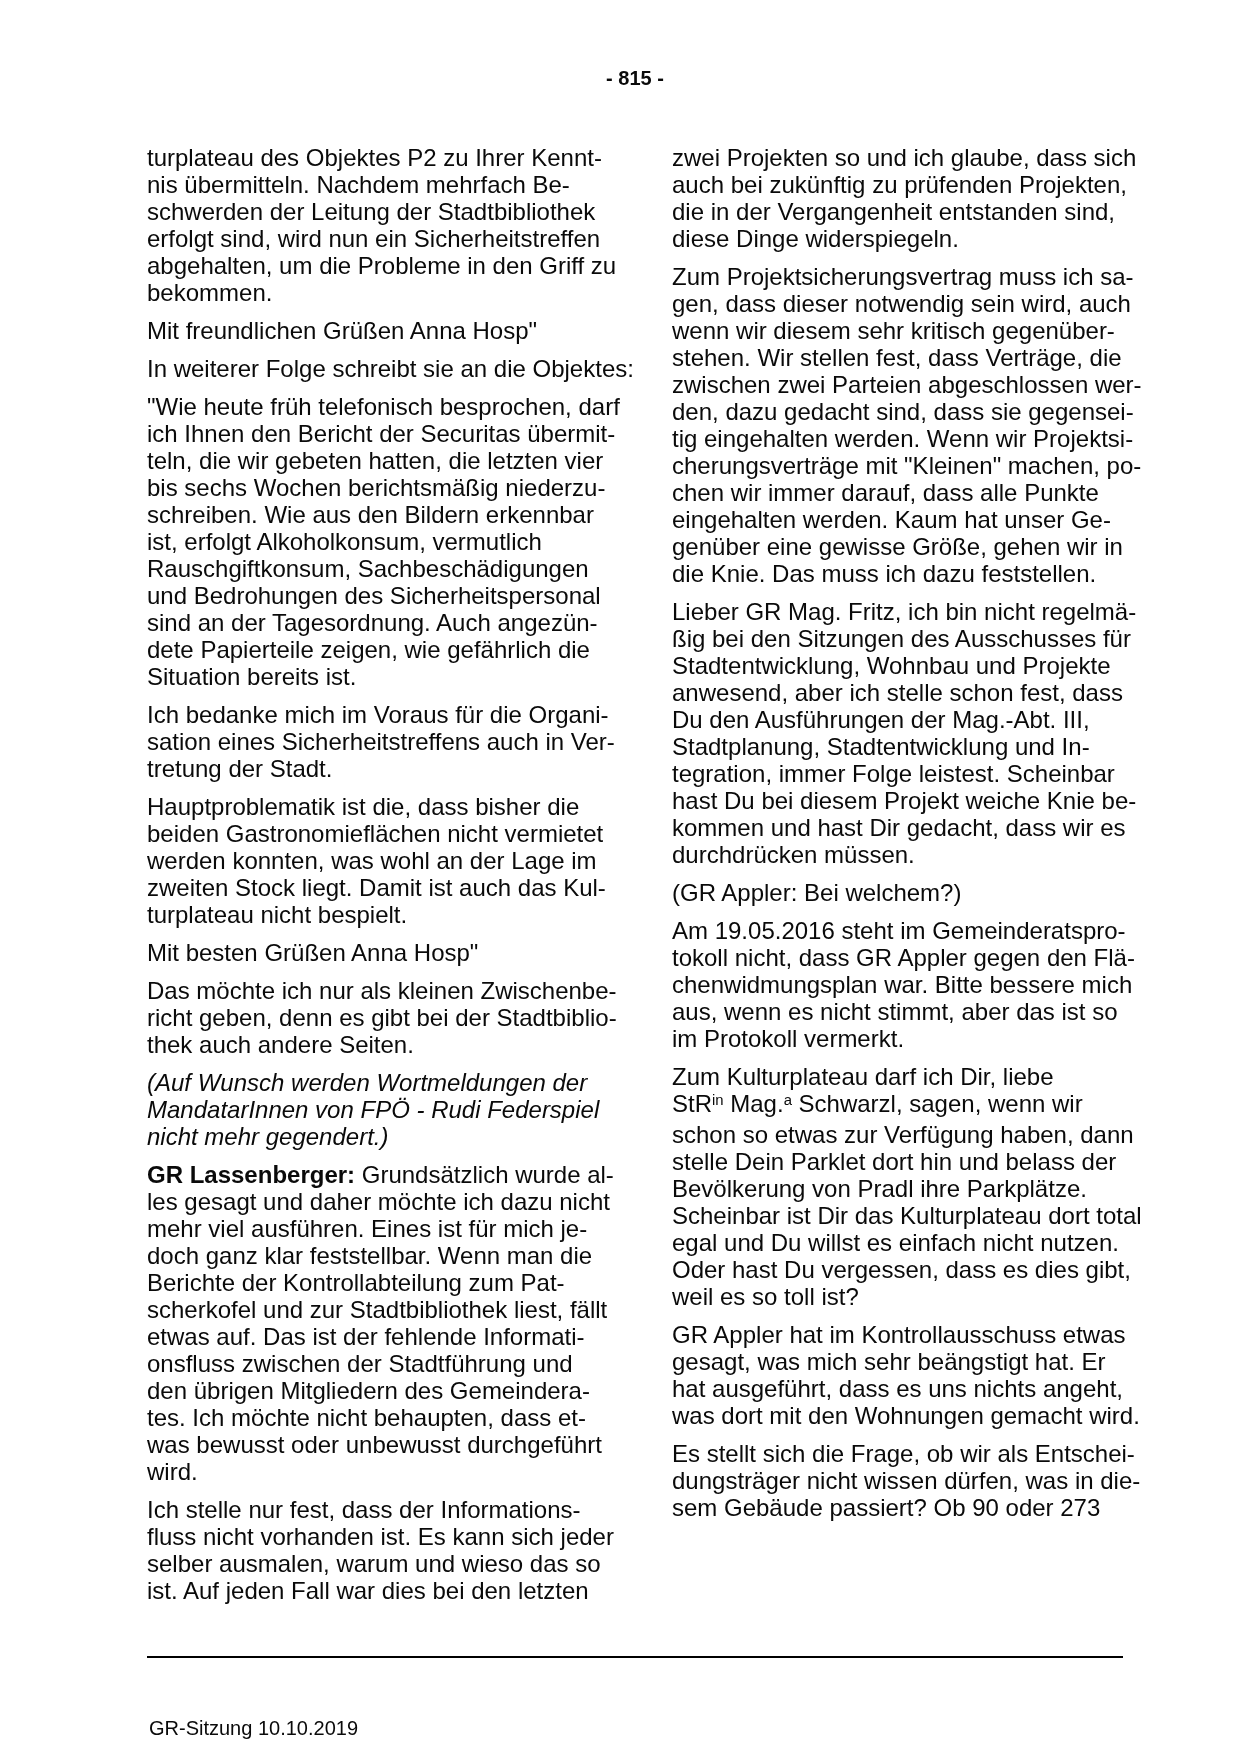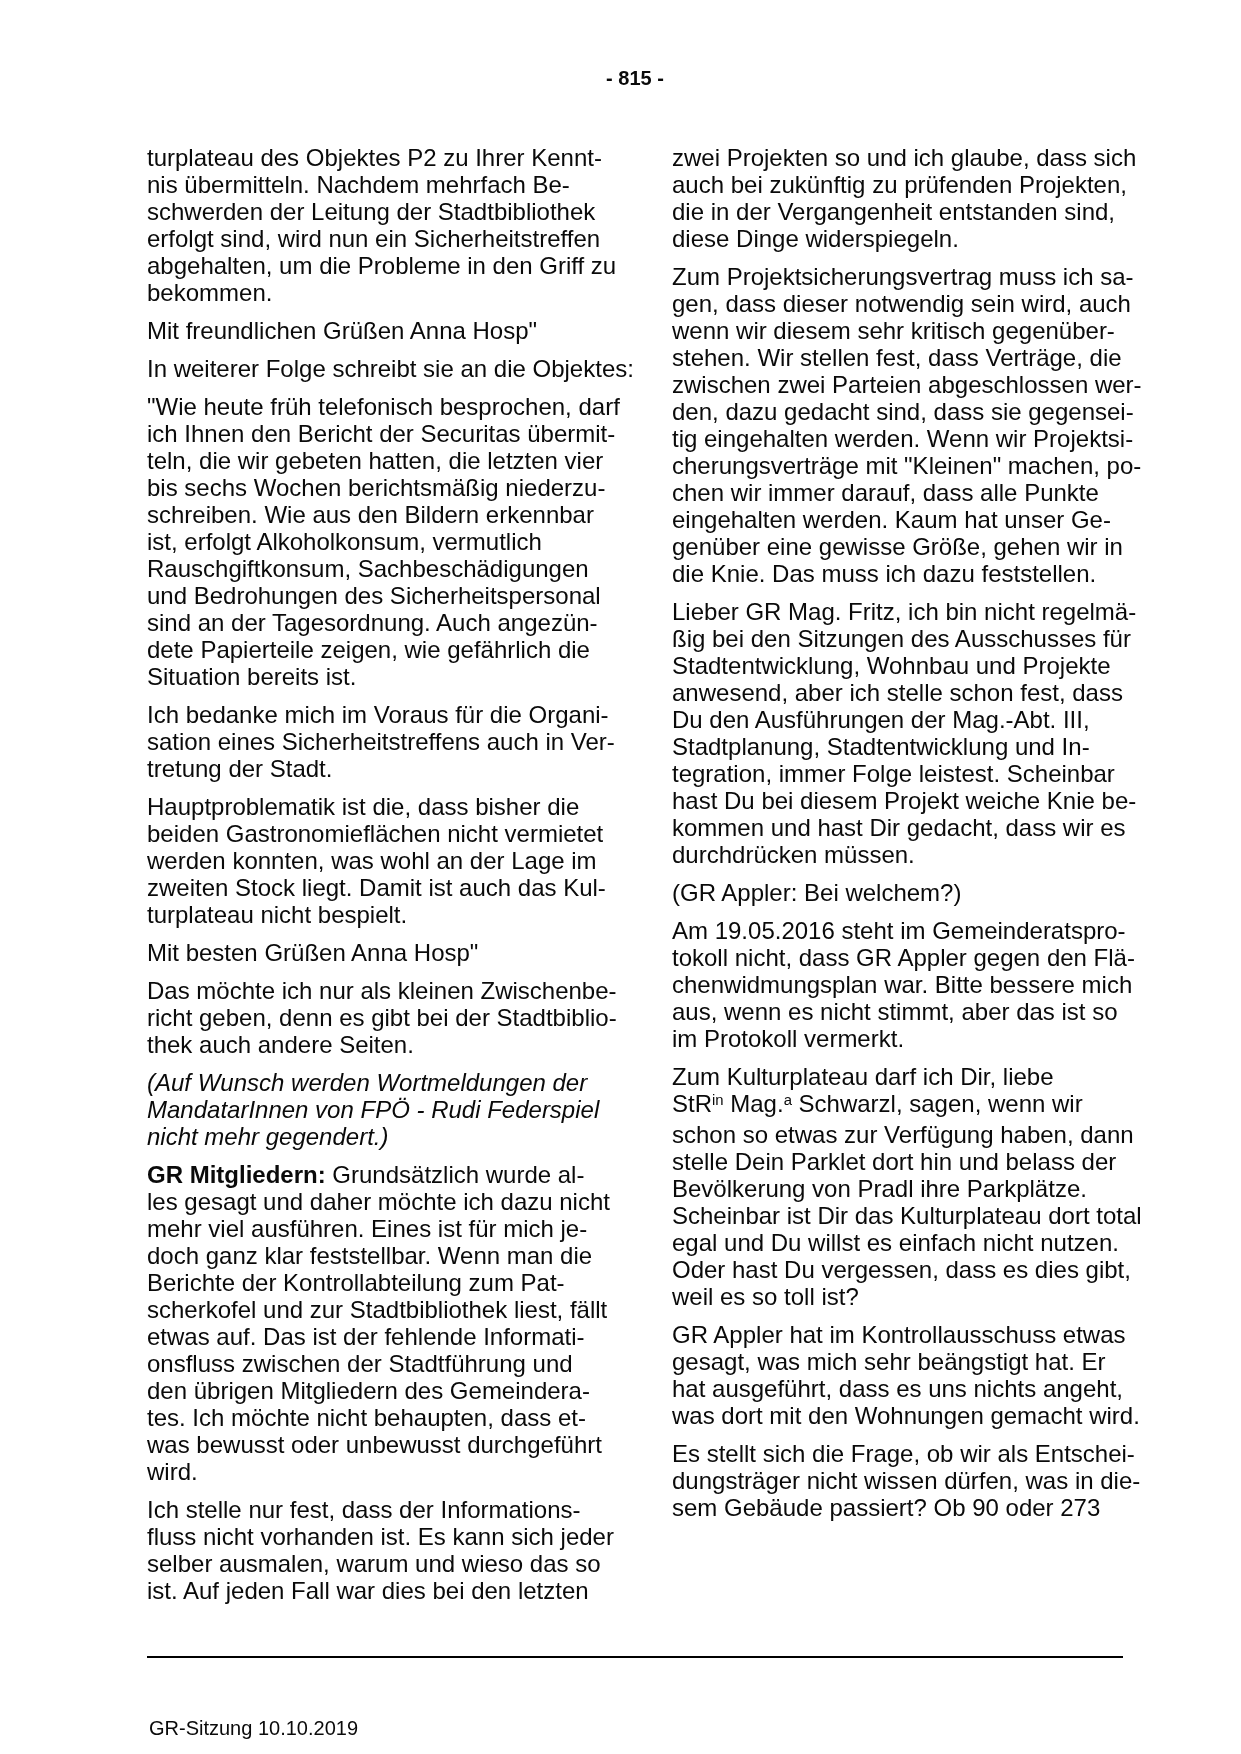--- a/index.html
+++ b/index.html
@@ -85,21 +85,21 @@
 werden konnten, was wohl an der Lage im
 zweiten Stock liegt. Damit ist auch das Kul-
 turplateau nicht bespielt.</p>
     <p class="para">Mit besten Grüßen Anna Hosp"</p>
     <p class="para">Das möchte ich nur als kleinen Zwischenbe-
 richt geben, denn es gibt bei der Stadtbiblio-
 thek auch andere Seiten.</p>
     <p class="para italic">(Auf Wunsch werden Wortmeldungen der
 MandatarInnen von FPÖ - Rudi Federspiel
 nicht mehr gegendert.)</p>
-    <p class="para"><b class="speaker">GR Mitgliedern:</b><span> Grundsätzlich wurde al-
+    <p class="para"><b class="speaker">GR Lassenberger:</b><span> Grundsätzlich wurde al-
 les gesagt und daher möchte ich dazu nicht
 mehr viel ausführen. Eines ist für mich je-
 doch ganz klar feststellbar. Wenn man die
 Berichte der Kontrollabteilung zum Pat-
 scherkofel und zur Stadtbibliothek liest, fällt
 etwas auf. Das ist der fehlende Informati-
 onsfluss zwischen der Stadtführung und
 den übrigen Mitgliedern des Gemeindera-
 tes. Ich möchte nicht behaupten, dass et-
 was bewusst oder unbewusst durchgeführt

